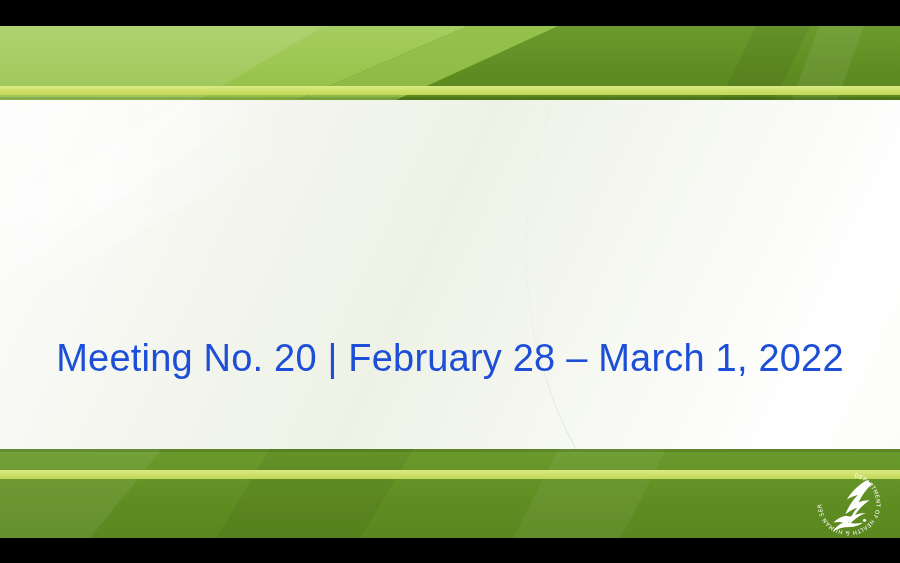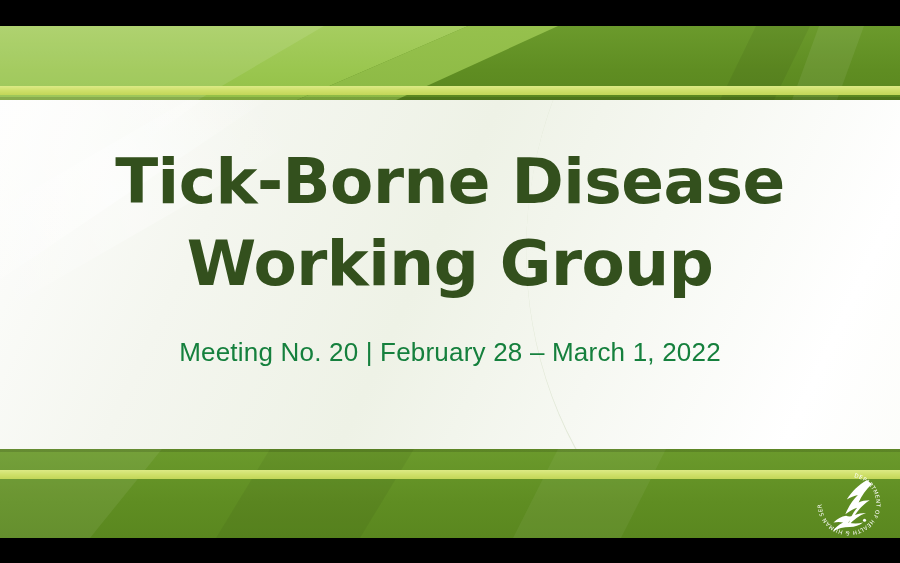--- a/index.html
+++ b/index.html
@@ -222,24 +222,24 @@
     font-size: 63px;
     line-height: 1.30;
     letter-spacing: -0.5px;
     white-space: pre-line;
   }
   .slide-subtitle {
     position: absolute;
     left: 0; top: 311px;
     width: 900px;
     text-align: center;
-    color: #15803d;
+    color: #1d4ed8;
     font-family: "Liberation Sans", sans-serif;
     font-weight: normal;
-    font-size: 26px;
+    font-size: 38px;
     letter-spacing: 0.2px;
   }
 
   
   .hhs-seal {
     position: absolute;
     right: 14px;
     top: 441px;
     width: 74px;
     height: 74px;
@@ -298,19 +298,17 @@
 
         <g fill="#ffffff">
           <path d="M74,18 C63,24 54,33 47,44 C52,41 57,39 62,38 C55,45 49,54 45,64 C50,60 55,57 61,55 C55,62 51,70 49,79 C56,71 64,65 73,62 C67,62 62,63 58,65 C63,57 70,50 78,45 C72,45 67,46 63,48 C67,39 73,30 81,23 Z"></path>
           <path d="M46,66 C40,67 34,70 29,75 C34,74 38,74 42,75 C36,78 31,82 28,87 C35,83 43,81 51,81 C58,81 64,79 69,75 C62,77 55,77 49,75 C52,72 54,69 56,66 C52,67 49,67 46,66 Z"></path>
           <circle cx="71" cy="72" r="2.1"></circle>
         </g>
       </svg>
     </div>
 
     <div class="text-block">
-      <div class="slide-title">Tick-Borne Disease
-Working Group</div>
       <div class="slide-subtitle">Meeting No. 20  |  February 28 – March 1, 2022</div>
     </div>
 
   </div>
 </div>
 
 </body></html>

